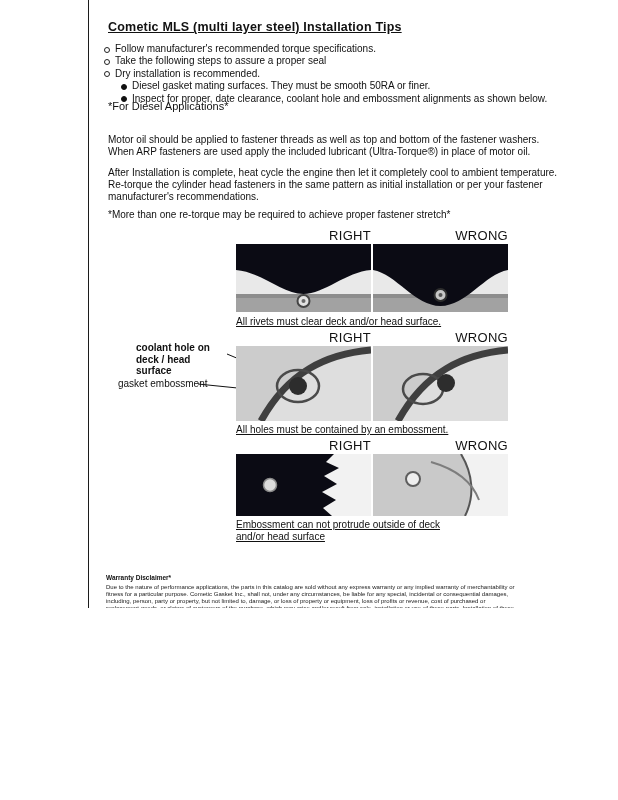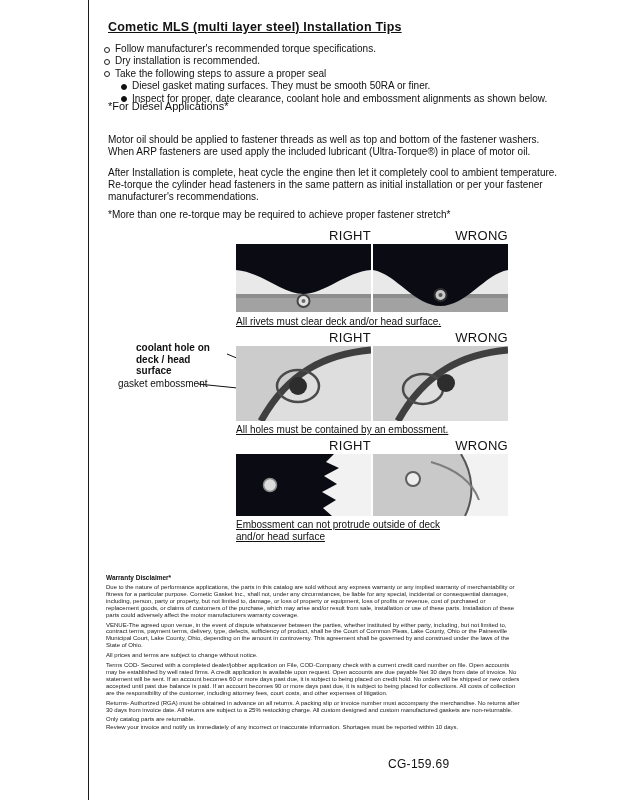--- a/index.html
+++ b/index.html
@@ -2,21 +2,21 @@
 <html><head>
 <meta charset="utf-8">
 <style>
   * { margin:0; padding:0; box-sizing:border-box; }
   html,body { background:#ffffff; }
   body {
     width:618px; height:800px;
     font-family:"Liberation Sans","DejaVu Sans",sans-serif;
     color:#111;
   }
-  .page { position:relative; width:618px; height:800px; background:#ffffff; overflow:hidden; }
+  .page { position:relative; width:618px; height:608px; background:#ffffff; overflow:hidden; }
   .rule { position:absolute; left:88px; top:0; width:1px; height:800px; background:#1c1c1c; }
 
   .title {
     position:absolute; left:108px; top:20px;
     font-size:12.5px; font-weight:bold; text-decoration:underline; letter-spacing:0.2px;
     white-space:nowrap;
   }
 
   .tips { position:absolute; left:104px; top:43px; width:470px; font-size:10px; line-height:12.4px; }
   .tip { position:relative; padding-left:11px; }
@@ -64,22 +64,22 @@
 </head>
 <body>
 
 <div class="page">
   <div class="rule"></div>
 
   <div class="title">Cometic MLS (multi layer steel) Installation Tips</div>
 
   <div class="tips">
     <div class="tip hollow">Follow manufacturer's recommended torque specifications.</div>
+    <div class="tip hollow">Take the following steps to assure a proper seal</div>
     <div class="tip hollow">Dry installation is recommended.</div>
-    <div class="tip hollow">Take the following steps to assure a proper seal</div>
     <div class="subtips">
       <div class="tip solid">Diesel gasket mating surfaces.  They must be smooth 50RA or finer.</div>
       <div class="tip solid">Inspect for proper, date clearance, coolant hole and embossment alignments as shown below.</div>
     </div>
   </div>
 
   <div class="heading">*For Diesel Applications*</div>
   <div class="para p1">Motor oil should be applied to fastener threads as well as top and bottom of the fastener washers. When ARP fasteners are used apply the included lubricant (Ultra-Torque®) in place of motor oil.</div>
   <div class="para p2">After Installation is complete, heat cycle the engine then let it completely cool to ambient temperature. Re-torque the cylinder head fasteners in the same pattern as initial installation or per your fastener manufacturer's recommendations.</div>
   <div class="para pnote">*More than one re-torque may be required to achieve proper fastener stretch*</div>

